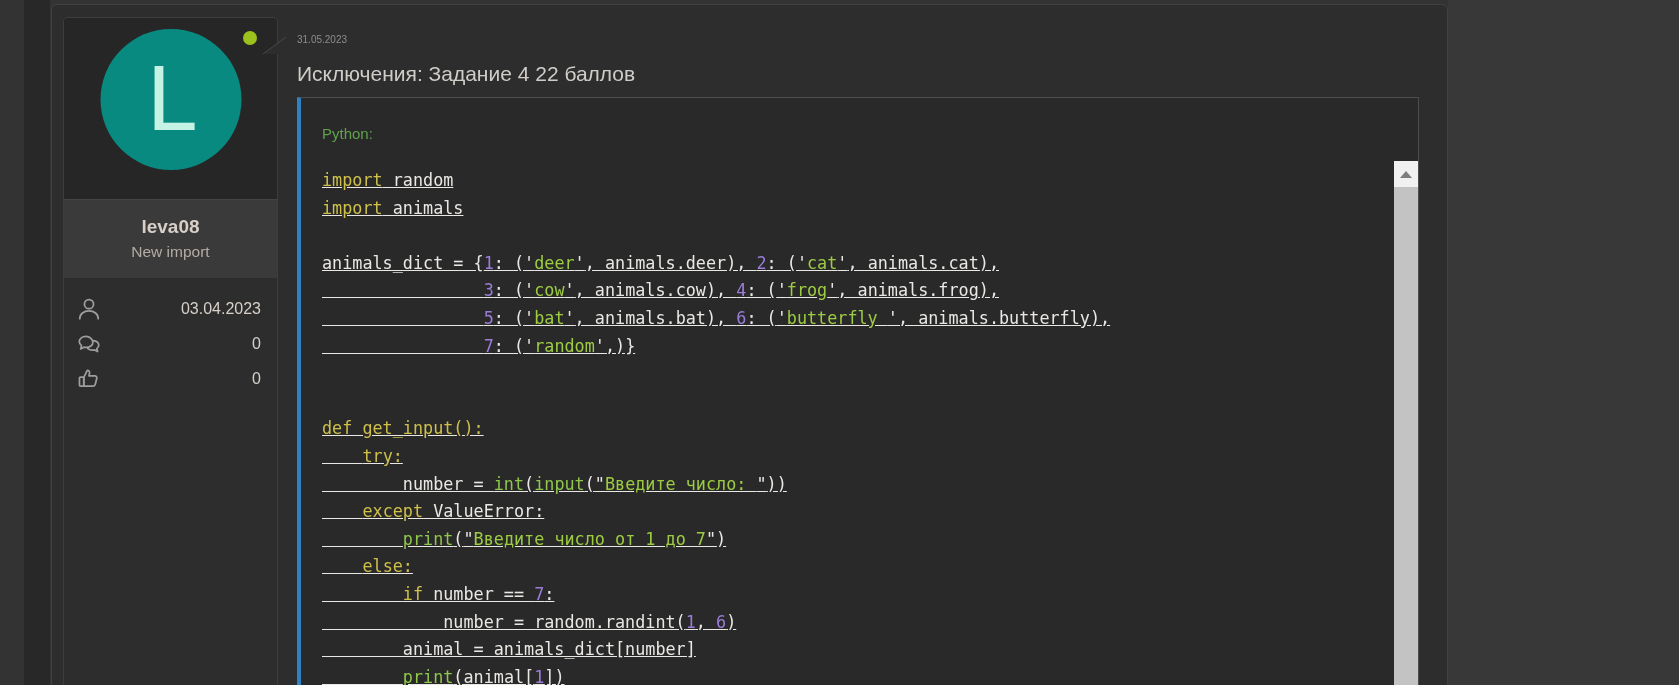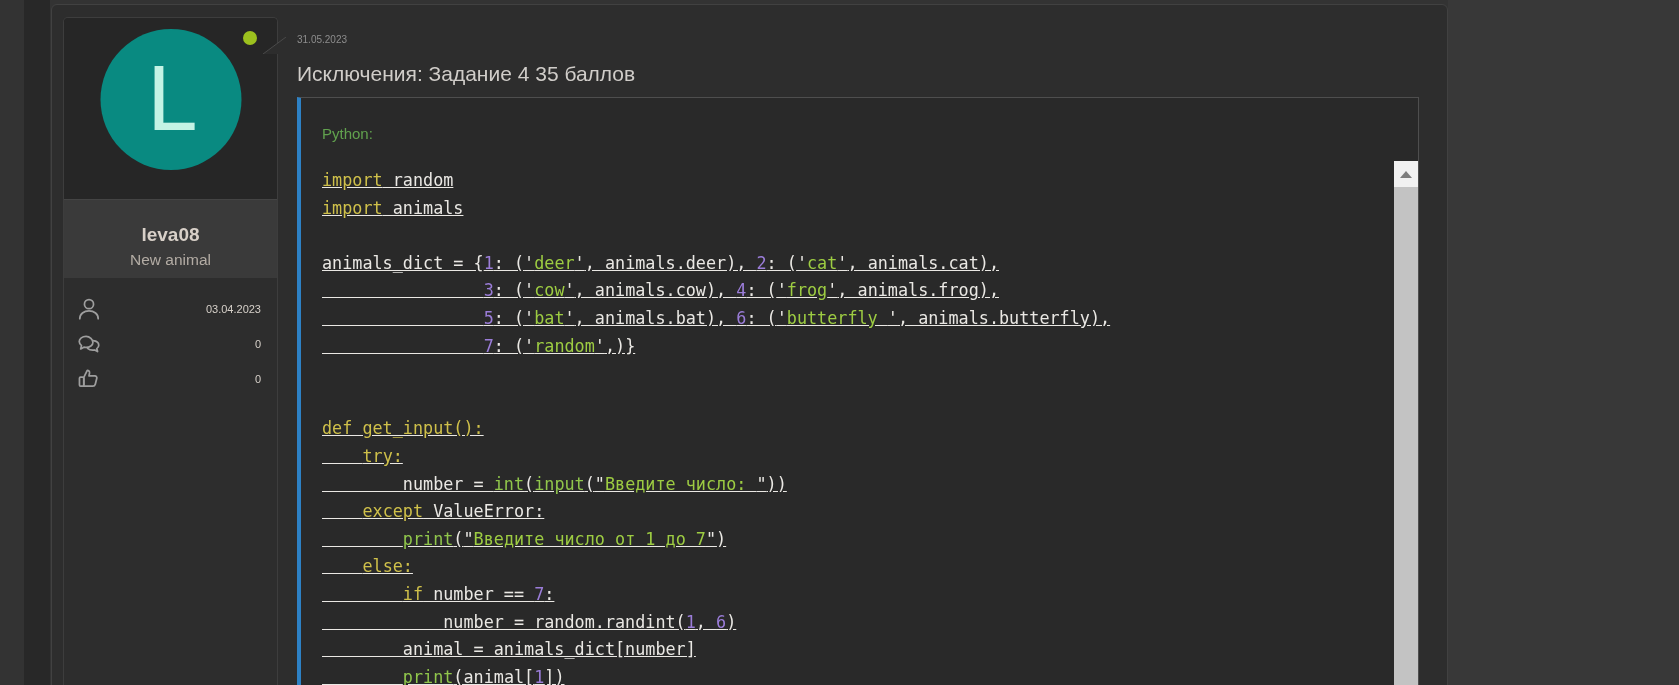--- a/index.html
+++ b/index.html
@@ -14,30 +14,30 @@
   
   .user-col{position:absolute;left:11px;top:12px;width:215px;height:700px;box-sizing:border-box;
     border:1px solid #3d3d3d;border-bottom:none;border-radius:5px 5px 0 0;background:#2d2d2d;}
   .avatar-box{position:relative;height:181px;background:#262626;border-radius:4px 4px 0 0;}
   .avatar-circle{position:absolute;left:50%;top:11px;transform:translateX(-50%);width:141px;height:141px;
     border-radius:50%;background:var(--c-avatar_bg,#098a81);display:flex;align-items:center;justify-content:center;}
   .avatar-letter{font-family:"DejaVu Sans",sans-serif;font-size:88px;line-height:1;
     color:var(--c-avatar_letter,#c4f3e5);}
   .online-dot{position:absolute;left:179px;top:13px;width:14px;height:14px;border-radius:50%;
     background:var(--c-online_dot,#9cc11e);}
-  .user-banner{height:79px;background:#3a3a3a;text-align:center;box-sizing:border-box;padding-top:24px;
+  .user-banner{height:79px;background:#3a3a3a;text-align:center;box-sizing:border-box;padding-top:16px;
     border-top:1px solid #444;}
   .user-name{font-size:19px;font-weight:bold;color:#d8d0c8;}
   .user-title{margin-top:5px;font-size:15.5px;color:#b3aca4;}
   .user-stats{padding:18px 16px 0 12px;}
   .stat-row{display:flex;align-items:center;justify-content:space-between;height:26px;margin-bottom:9px;}
   .stat-icon{width:26px;height:26px;flex:0 0 auto;}
   .stat-icon svg{width:26px;height:26px;stroke:#9e9e9e;fill:none;stroke-width:1.6;
     stroke-linecap:round;stroke-linejoin:round;}
-  .stat-value{font-size:11px;color:#d6d0c9;}
+  .stat-value{font-size:16px;color:#d6d0c9;}
 
   
   .message-cell{position:absolute;left:234px;right:2px;top:12px;height:688px;}
   .bubble-notch{position:absolute;left:-23px;top:20px;width:23px;height:17px;}
   .post-date{padding:14px 0 0 11px;font-size:10px;line-height:18px;color:#8d8d8d;display:inline-block;}
   .post-title{margin:12px 0 0 11px;font-size:21px;line-height:26px;font-weight:400;color:#d0cdc9;}
 
   .code-block{margin:10px 26px 0 11px;height:640px;background:#292929;box-sizing:border-box;
     border:1px solid #4e4e4e;border-left:4px solid var(--c-code_accent,#2d81c5);}
   .code-lang{padding:26px 0 0 21px;font-size:15px;line-height:20px;color:var(--c-lang_label,#61a14e);}
@@ -70,21 +70,21 @@
 
     <div class="user-col">
       <div class="avatar-box">
         <div class="avatar-circle">
           <span class="avatar-letter">L</span>
         </div>
         <div class="online-dot"></div>
       </div>
       <div class="user-banner">
         <div class="user-name">leva08</div>
-        <div class="user-title">New animal</div>
+        <div class="user-title">New import</div>
       </div>
       <div class="user-stats">
         <div class="stat-row">
           <span class="stat-icon">
             <svg viewBox="0 0 24 24">
                 <circle cx="12" cy="7.5" r="4.2"></circle>
                 <path d="M3.5 21c0-4.6 3.8-7.2 8.5-7.2s8.5 2.6 8.5 7.2"></path>
               </svg>
           </span>
           <span class="stat-value">03.04.2023</span>
@@ -110,21 +110,21 @@
       </div>
     </div>
 
     <div class="message-cell">
       <svg class="bubble-notch" viewBox="0 0 23 17" width="23" height="17">
         <polygon points="23,0 0,17 23,17" fill="#2d2d2d"></polygon>
         <line x1="23" y1="0" x2="0" y2="17" stroke="#4a4a4a" stroke-width="1"></line>
       </svg>
 
       <span class="post-date">31.05.2023</span>
-      <h1 class="post-title">Исключения: Задание 4 35 баллов</h1>
+      <h1 class="post-title">Исключения: Задание 4 22 баллов</h1>
 
       <div class="code-block">
         <div class="code-lang">Python:</div>
         <div class="code-scroll">
           <pre class="code-pre"><div class="code-line"><span class="tok-kw">import</span><span class="tok-pl"> random</span></div><div class="code-line"><span class="tok-kw">import</span><span class="tok-pl"> animals</span></div><div class="code-line"></div><div class="code-line"><span class="tok-pl">animals_dict = {</span><span class="tok-nu">1</span><span class="tok-pl">: (</span><span class="tok-qt">'</span><span class="tok-st">deer</span><span class="tok-qt">'</span><span class="tok-pl">, animals.deer), </span><span class="tok-nu">2</span><span class="tok-pl">: (</span><span class="tok-qt">'</span><span class="tok-st">cat</span><span class="tok-qt">'</span><span class="tok-pl">, animals.cat),</span></div><div class="code-line"><span class="tok-pl">                </span><span class="tok-nu">3</span><span class="tok-pl">: (</span><span class="tok-qt">'</span><span class="tok-st">cow</span><span class="tok-qt">'</span><span class="tok-pl">, animals.cow), </span><span class="tok-nu">4</span><span class="tok-pl">: (</span><span class="tok-qt">'</span><span class="tok-st">frog</span><span class="tok-qt">'</span><span class="tok-pl">, animals.frog),</span></div><div class="code-line"><span class="tok-pl">                </span><span class="tok-nu">5</span><span class="tok-pl">: (</span><span class="tok-qt">'</span><span class="tok-st">bat</span><span class="tok-qt">'</span><span class="tok-pl">, animals.bat), </span><span class="tok-nu">6</span><span class="tok-pl">: (</span><span class="tok-qt">'</span><span class="tok-st">butterfly </span><span class="tok-qt">'</span><span class="tok-pl">, animals.butterfly),</span></div><div class="code-line"><span class="tok-pl">                </span><span class="tok-nu">7</span><span class="tok-pl">: (</span><span class="tok-qt">'</span><span class="tok-st">random</span><span class="tok-qt">'</span><span class="tok-pl">,)}</span></div><div class="code-line"></div><div class="code-line"></div><div class="code-line"><span class="tok-kw">def get_input():</span></div><div class="code-line"><span class="tok-pl">    </span><span class="tok-kw">try:</span></div><div class="code-line"><span class="tok-pl">        number = </span><span class="tok-bi">int</span><span class="tok-pl">(</span><span class="tok-bi">input</span><span class="tok-pl">(</span><span class="tok-qt">"</span><span class="tok-st">Введите число: </span><span class="tok-qt">"</span><span class="tok-pl">))</span></div><div class="code-line"><span class="tok-pl">    </span><span class="tok-kw">except</span><span class="tok-pl"> ValueError:</span></div><div class="code-line"><span class="tok-pl">        </span><span class="tok-bi">print</span><span class="tok-pl">(</span><span class="tok-qt">"</span><span class="tok-st">Введите число от 1 до 7</span><span class="tok-qt">"</span><span class="tok-pl">)</span></div><div class="code-line"><span class="tok-pl">    </span><span class="tok-kw">else:</span></div><div class="code-line"><span class="tok-pl">        </span><span class="tok-kw">if</span><span class="tok-pl"> number == </span><span class="tok-nu">7</span><span class="tok-pl">:</span></div><div class="code-line"><span class="tok-pl">            number = random.randint(</span><span class="tok-nu">1</span><span class="tok-pl">, </span><span class="tok-nu">6</span><span class="tok-pl">)</span></div><div class="code-line"><span class="tok-pl">        animal = animals_dict[number]</span></div><div class="code-line"><span class="tok-pl">        </span><span class="tok-bi">print</span><span class="tok-pl">(animal[</span><span class="tok-nu">1</span><span class="tok-pl">])</span></div></pre>
           <div class="scrollbar">
             <div class="scroll-btn">
               <span class="scroll-btn-arrow"></span>
             </div>
             <div class="scroll-thumb"></div>

